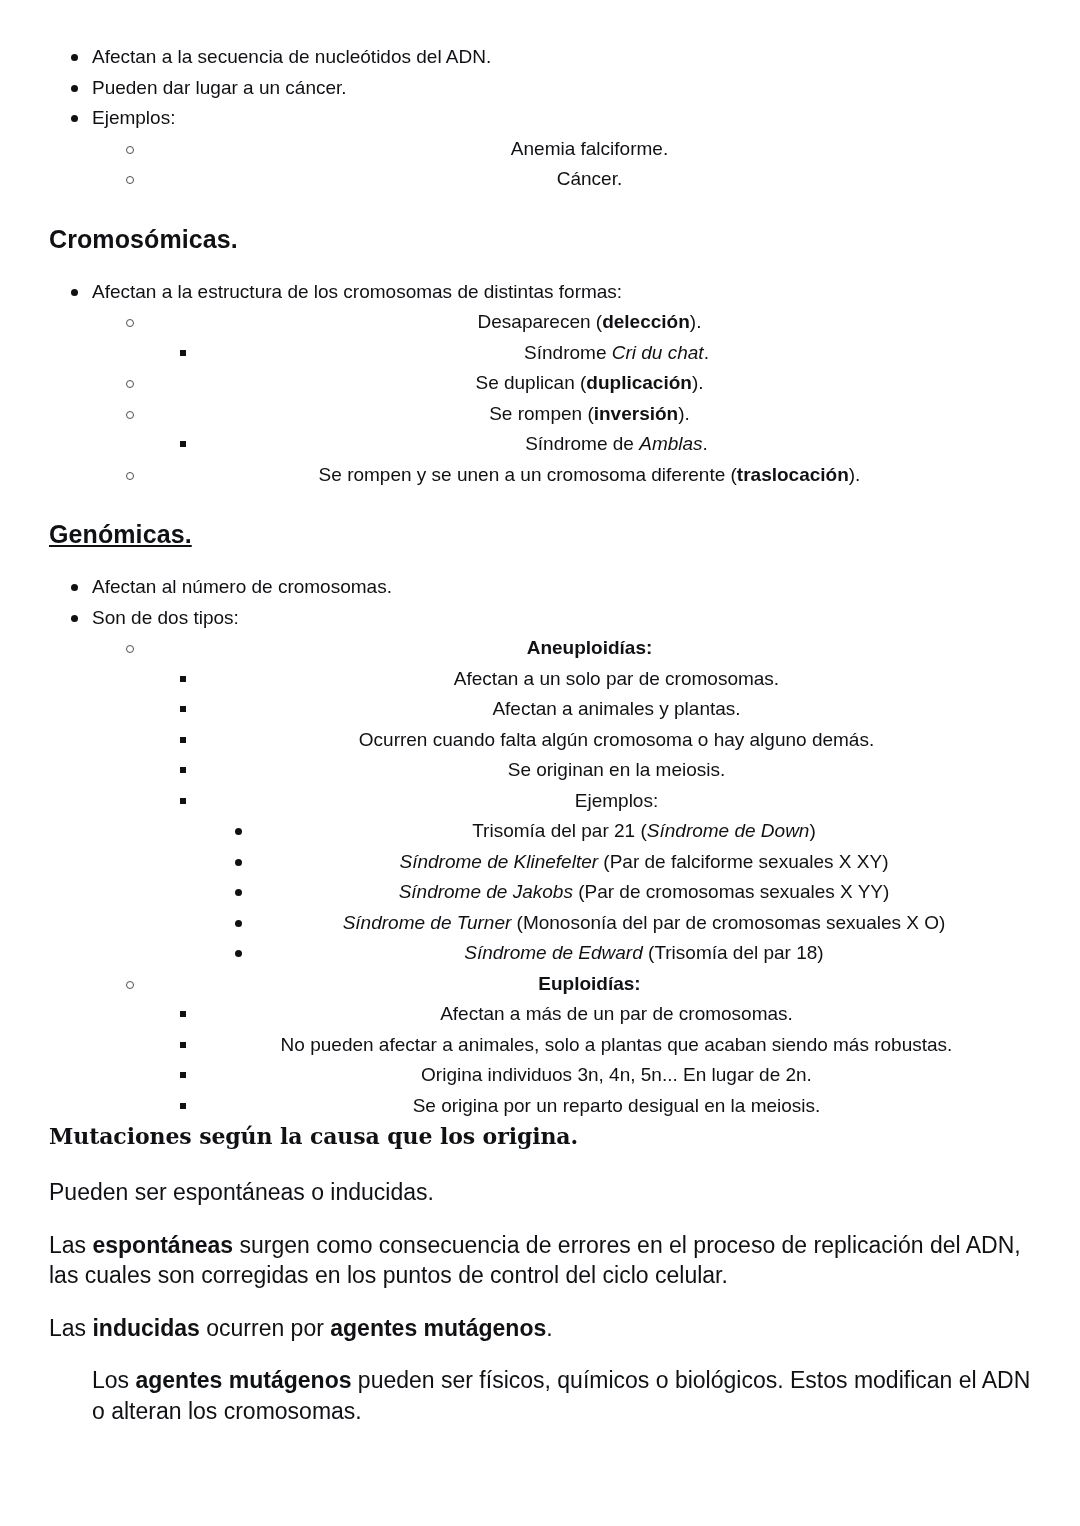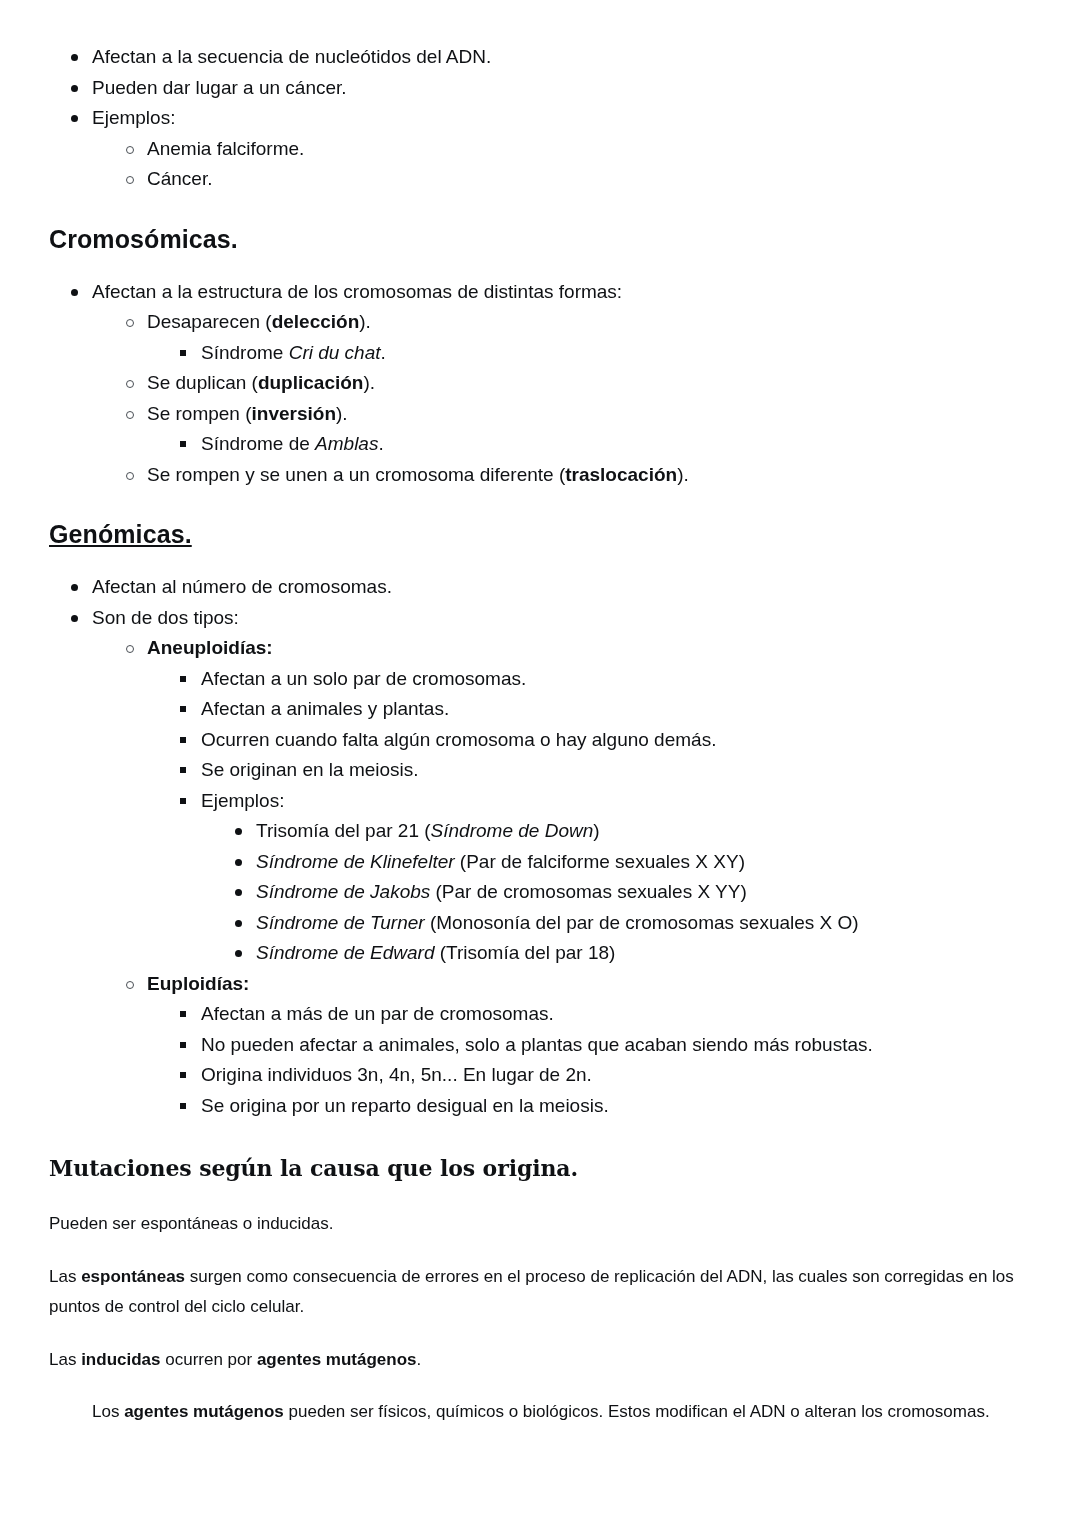--- a/index.html
+++ b/index.html
@@ -19,21 +19,21 @@
     position: relative;
     width: 1080px;
     height: 1526px;
     box-sizing: border-box;
     padding: 42px 48px 0 49px;
     overflow: hidden;
   }
 
   
   .para {
-    font-size: 17px;
+    font-size: 23px;
     line-height: 30.5px;
     margin: 0 0 22px 0;
     max-width: 985px;
   }
   .para.indent {
     margin-left: 43px;
     max-width: 942px;
   }
 
   h2.heading-sans {
@@ -71,21 +71,21 @@
     left: 0;
     top: 0;
     width: 21px;
     line-height: 30.5px;
     text-align: left;
     font-size: 19px;
   }
 
   
   ul.l1 { margin-left: 22px; }   
-  ul.l2 { margin-left: 34px; }   
+  ul.l2 { margin-left: 34px; text-align: center; }   
   ul.l3 { margin-left: 33px; }   
   ul.l4 { margin-left: 34px; }   
 
   
   .m-disc::before {
     content: "";
     display: block;
     width: 7px; height: 7px;
     border-radius: 50%;
     background: #0f1114;
@@ -277,21 +277,21 @@
               <span class="marker m-square"></span>
               <span>Se origina por un reparto desigual en la meiosis.</span>
             </li>
           </ul>
         </li>
 
       </ul>
     </li>
   </ul>
 
-  <h2 class="heading-serif" style="margin-top:32px;">Mutaciones según la causa que los origina.</h2>
+  <h2 class="heading-serif" style="">Mutaciones según la causa que los origina.</h2>
 
   <p class="para">Pueden ser espontáneas o inducidas.</p>
 
   <p class="para"><span>Las </span><b>espontáneas</b><span> surgen como consecuencia de errores en el proceso de replicación del ADN, las cuales son corregidas en los puntos de control del ciclo celular.</span></p>
 
   <p class="para"><span>Las </span><b>inducidas</b><span> ocurren por </span><b>agentes mutágenos</b><span>.</span></p>
 
   <p class="para indent"><span>Los </span><b>agentes mutágenos</b><span> pueden ser físicos, químicos o biológicos. Estos modifican el ADN o alteran los cromosomas.</span></p>
 
 </div>

